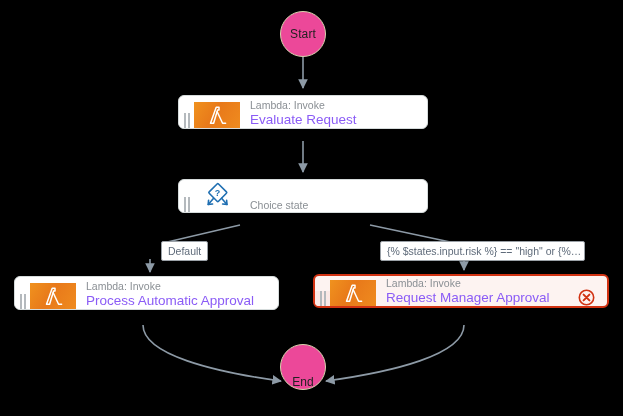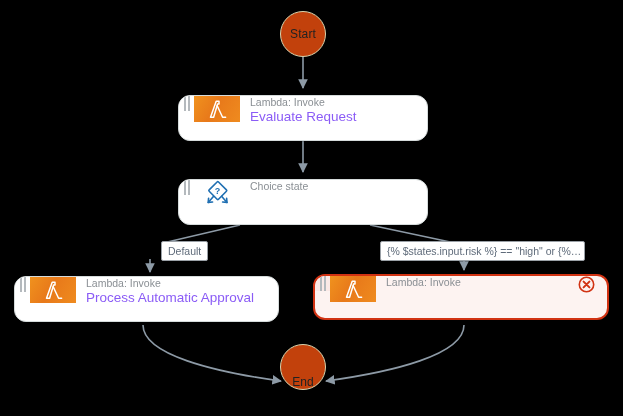--- a/index.html
+++ b/index.html
@@ -23,42 +23,42 @@
     height: 416px;
     pointer-events: none;
   }
 
   
   .terminal {
     position: absolute;
     width: 46px;
     height: 46px;
     border-radius: 50%;
-    background: #c2410c;
+    background: #ec4899;
     border: 1px solid #d8d4ae;
     display: flex;
     align-items: center;
     justify-content: center;
     box-sizing: border-box;
   }
   .terminal span {
     font-size: 12px;
     color: #222222;
     letter-spacing: .1px;
   }
 
   
   .node {
     position: absolute;
-    height: 46px;
+    height: 34px;
     background: #ffffff;
     border: 1px solid #d5dbdb;
-    border-radius: 12px;
-    display: flex;
-    align-items: flex-start;
+    border-radius: 6px;
+    display: flex;
+    align-items: flex-end;
     box-sizing: border-box;
     box-shadow: 0 1px 1px rgba(0,0,0,.18);
     overflow: hidden;
   }
   .node.error {
     background: #fdf3f1;
     border: 2px solid #d13212;
   }
   .grip {
     width: 15px;
@@ -233,20 +233,21 @@
         <i></i>
     </div>
     <div class="icon-tile lambda">
       <svg width="26" height="26" viewBox="0 0 26 26" aria-hidden="true">
         <path d="M6.5 21.2 L12.2 5.2 L15.0 5.2 L15.0 8.0 L13.6 8.0 L9.6 21.2 Z" fill="none" stroke="#ffffff" stroke-width="1.5" stroke-linejoin="round"></path>
         <path d="M13.2 9.8 L18.6 21.2 L21.6 21.2" fill="none" stroke="#ffffff" stroke-width="1.5" stroke-linejoin="round" stroke-linecap="round"></path>
       </svg>
     </div>
     <div class="labels">
       <div class="sub">Lambda: Invoke</div>
+      <div class="title">Request Manager Approval</div>
     </div>
     <div class="err-badge">
       <svg width="17" height="17" viewBox="0 0 17 17" aria-hidden="true">
         <circle cx="8.5" cy="8.5" r="7.2" fill="none" stroke="#d13212" stroke-width="1.6"></circle>
         <path d="M5.6 5.6 L11.4 11.4 M11.4 5.6 L5.6 11.4" stroke="#d13212" stroke-width="2" stroke-linecap="round"></path>
       </svg>
     </div>
   </div>
 
   <div class="terminal" style="left:280px; top:344px;align-items:flex-end;">

